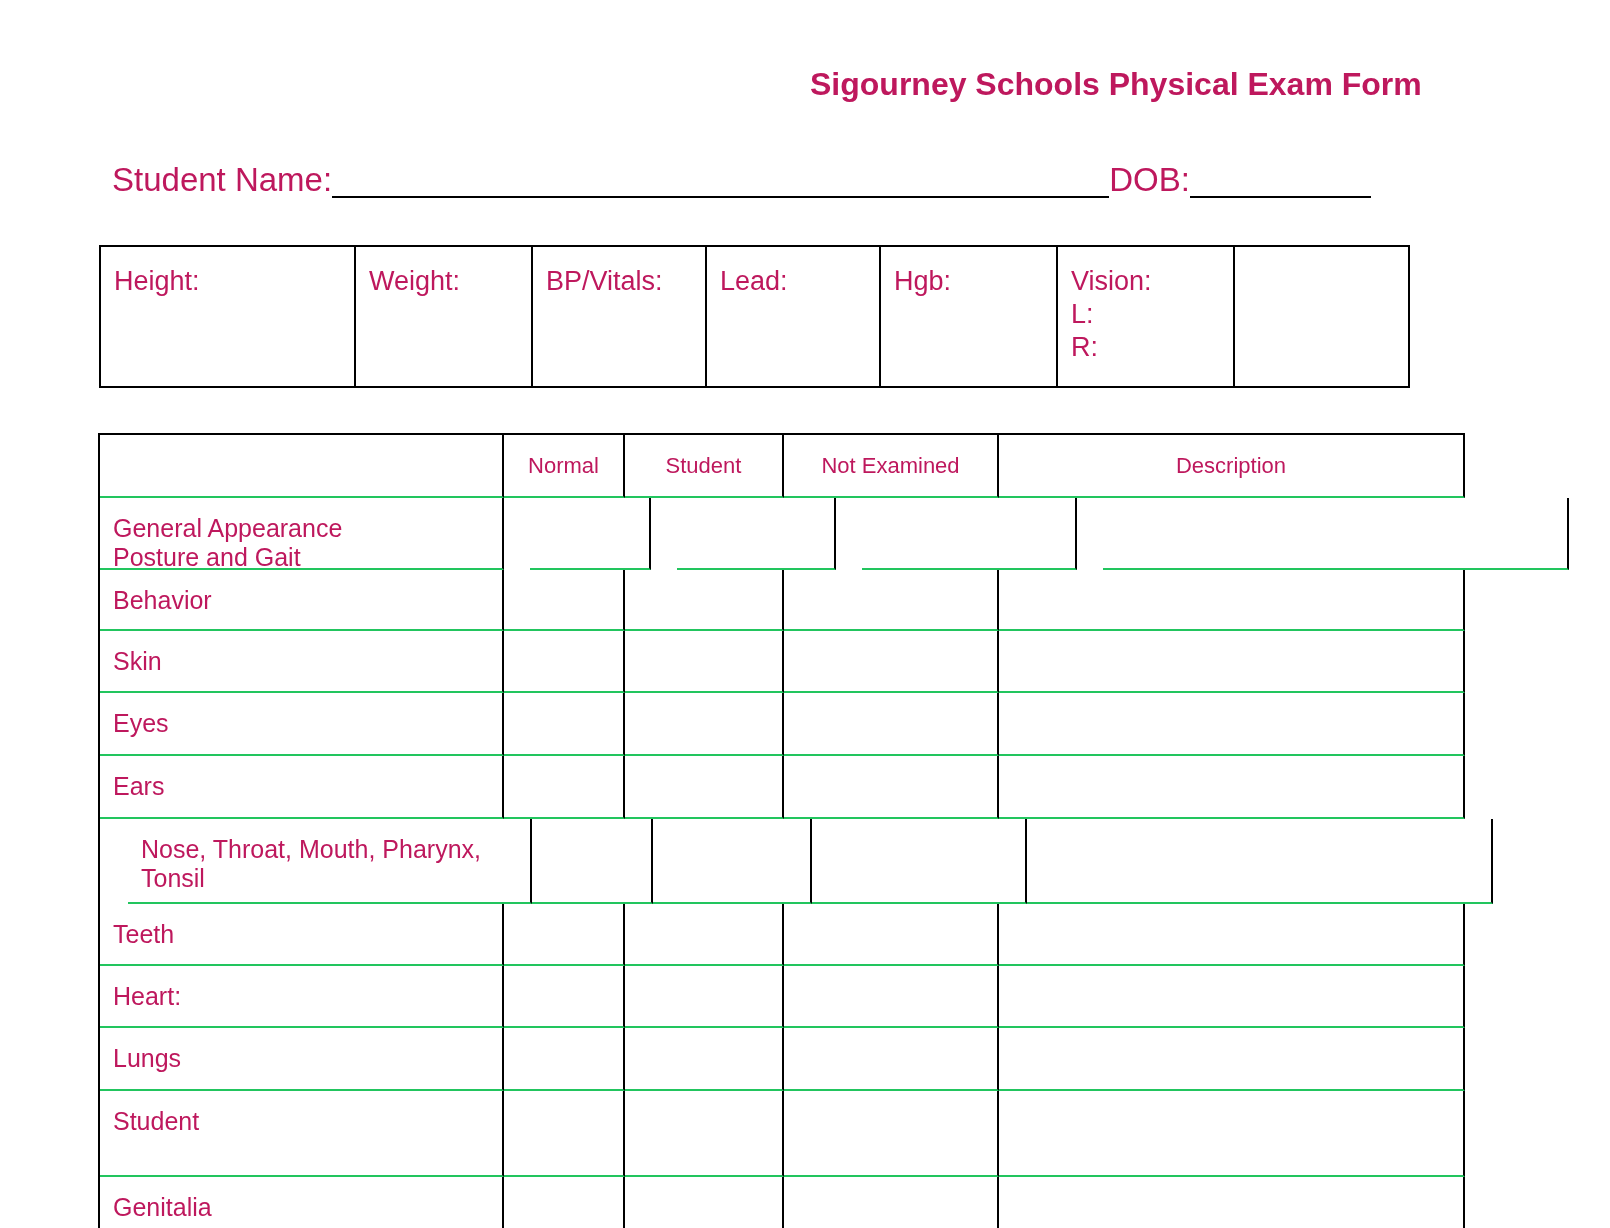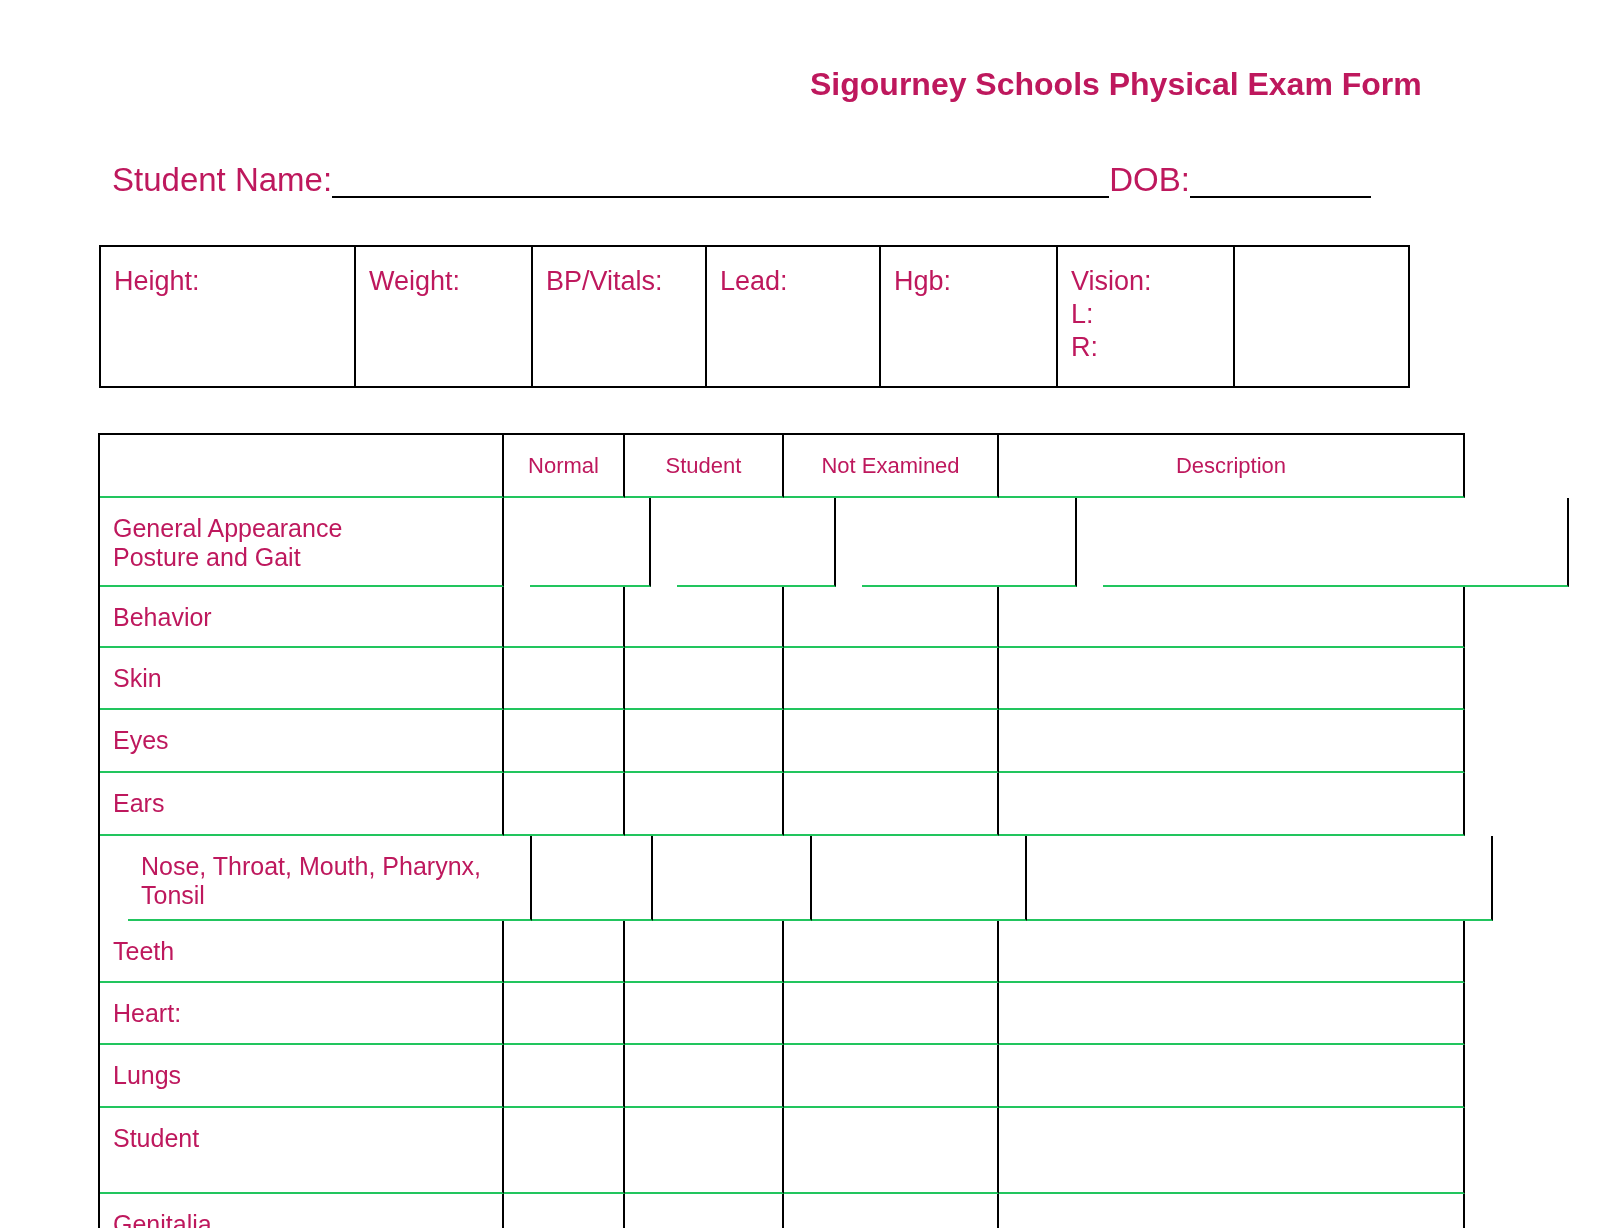--- a/index.html
+++ b/index.html
@@ -97,21 +97,21 @@
     font-size: 22px;
     text-align: center;
   }
   .label-cell {
     font-size: 25px;
     line-height: 29px;
     padding: 16px 10px 0 13px;
     white-space: pre-line;
   }
   .row-h-63 { height: 63px; }
-  .row-h-93 { height: 89px; gap: 26px; }
+  .row-h-93 { height: 72px; gap: 26px; }
   .row-h-61 { height: 61px; }
   .row-h-62 { height: 62px; }
   .row-h-85 { height: 85px; padding-left: 28px; }
   .row-h-86 { height: 86px; }
   .row-h-70 { height: 70px; }
 </style>
 </head>
 <body>
 
 <div class="page">

